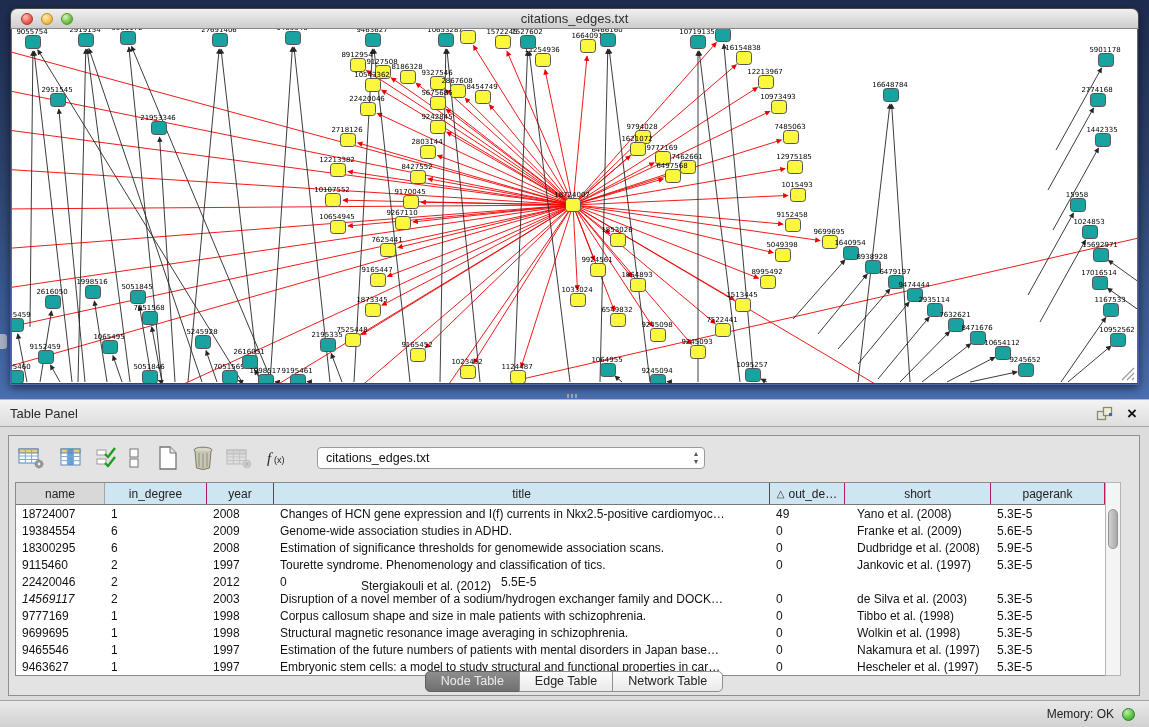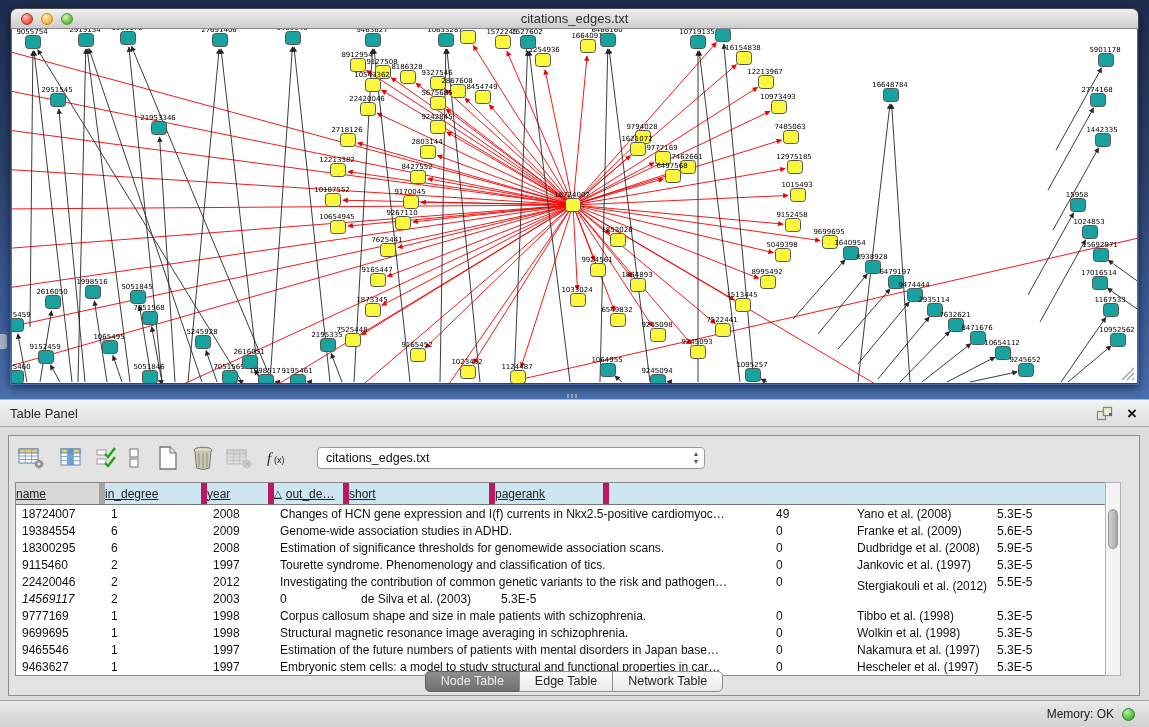--- a/index.html
+++ b/index.html
@@ -39,22 +39,22 @@
   .toolbar{position:absolute;left:0;top:0;width:100%;height:44px;display:flex;align-items:center;}
   .tbtn{height:32px;display:flex;align-items:center;justify-content:center;background:transparent;border:none;padding:0;}
   .combo{margin-left:26px;width:388px;height:22px;background:#fff;border:1px solid #9a9a9a;border-radius:4px;
          display:flex;align-items:center;font-size:12.5px;color:#111;padding-left:8px;position:relative;box-sizing:border-box;}
   .combo-arrows{position:absolute;right:6px;top:2px;display:flex;flex-direction:column;line-height:8px;
                 font-size:8px;color:#555;}
   
   .tablewrap{position:absolute;left:6px;top:46px;width:1089px;height:192px;background:#fff;
              border:1px solid #8a8a8a;box-sizing:content-box;}
   .thead{display:flex;height:22px;background:#cde6f2;border-bottom:1px solid #777;box-sizing:border-box;}
-  .th{display:flex;align-items:center;font-size:12px;color:#222;
-      border-right:6px solid #be185d;box-sizing:border-box;white-space:nowrap;overflow:hidden;text-decoration:underline;}
+  .th{display:flex;align-items:center;justify-content:center;font-size:12px;color:#222;
+      border-right:1px solid #be185d;box-sizing:border-box;white-space:nowrap;overflow:hidden;}
   .th.gray{background:#d8d8d8;border-right-color:#a5a5a5;}
   .sort-tri{font-size:10px;margin-right:4px;color:#333;}
   .trow{display:flex;height:17px;align-items:center;}
   .td{font-size:12px;color:#111;white-space:nowrap;overflow:hidden;box-sizing:border-box;padding:0 0 0 6px;}
   .scroll{position:absolute;left:1096px;top:46px;width:16px;height:194px;background:#f4f4f4;
           border:1px solid #b5b5b5;box-sizing:border-box;}
   .thumb{position:absolute;left:2px;top:26px;width:10px;height:40px;border-radius:6px;
          background:linear-gradient(90deg,#d2d2d2,#a9a9a9);border:1px solid #949494;box-sizing:border-box;}
   
   .tabbar{position:absolute;left:0;bottom:2px;width:100%;height:24px;display:flex;align-items:center;justify-content:center;}
@@ -742,20 +742,23 @@
         <div class="thead" id="thead">
             <div class="th gray" style="width: 89px;">
               <span>name</span>
             </div>
             <div class="th" style="width: 102px;">
               <span>in_degree</span>
             </div>
             <div class="th" style="width: 67px;">
               <span>year</span>
             </div>
+            <div class="th" style="width: 496px;">
+              <span>title</span>
+            </div>
             <div class="th" style="width: 75px;">
               <span class="sort-tri">△</span>
               <span>out_de…</span>
             </div>
             <div class="th" style="width: 146px;">
               <span>short</span>
             </div>
             <div class="th" style="width: 114px;">
               <span>pagerank</span>
             </div>
@@ -794,29 +797,29 @@
               <div class="td" style="width: 67px;">1997</div>
               <div class="td" style="width: 496px;">Tourette syndrome. Phenomenology and classification of tics.</div>
               <div class="td" style="width: 75px;">0</div>
               <div class="td" style="width: 146px; padding-left: 12px;">Jankovic et al. (1997)</div>
               <div class="td" style="width: 114px;">5.3E-5</div>
             </div>
             <div class="trow">
               <div class="td" style="width: 89px;">22420046</div>
               <div class="td" style="width: 102px;">2</div>
               <div class="td" style="width: 67px;">2012</div>
-              <div class="td" style="width: 496px;">Investigating the contribution of common genetic variants to the risk and pathogen…</div>
               <div class="td" style="width: 75px;">0</div>
               <div class="td" style="width: 146px; padding-left: 12px; margin-top: 9px;">Stergiakouli et al. (2012)</div>
               <div class="td" style="width: 114px;">5.5E-5</div>
             </div>
             <div class="trow">
               <div class="td" style="width: 89px; font-style: italic;">14569117</div>
               <div class="td" style="width: 102px;">2</div>
               <div class="td" style="width: 67px;">2003</div>
+              <div class="td" style="width: 496px;">Disruption of a novel member of a sodium/hydrogen exchanger family and DOCK…</div>
               <div class="td" style="width: 75px;">0</div>
               <div class="td" style="width: 146px; padding-left: 12px;">de Silva et al. (2003)</div>
               <div class="td" style="width: 114px;">5.3E-5</div>
             </div>
             <div class="trow">
               <div class="td" style="width: 89px;">9777169</div>
               <div class="td" style="width: 102px;">1</div>
               <div class="td" style="width: 67px;">1998</div>
               <div class="td" style="width: 496px;">Corpus callosum shape and size in male patients with schizophrenia.</div>
               <div class="td" style="width: 75px;">0</div>

